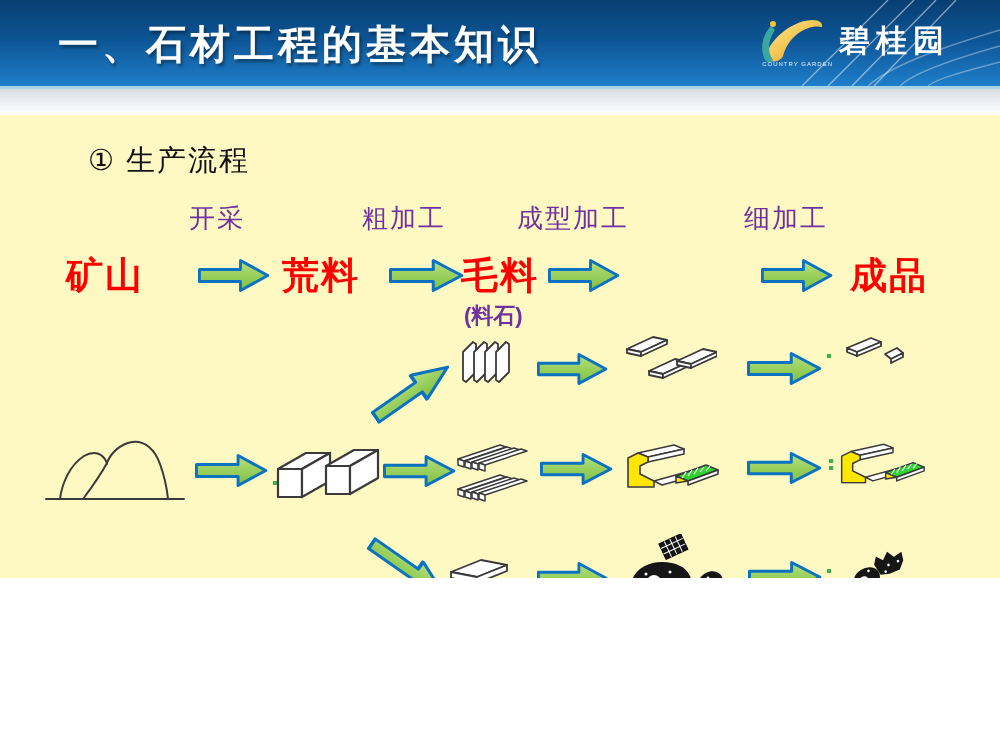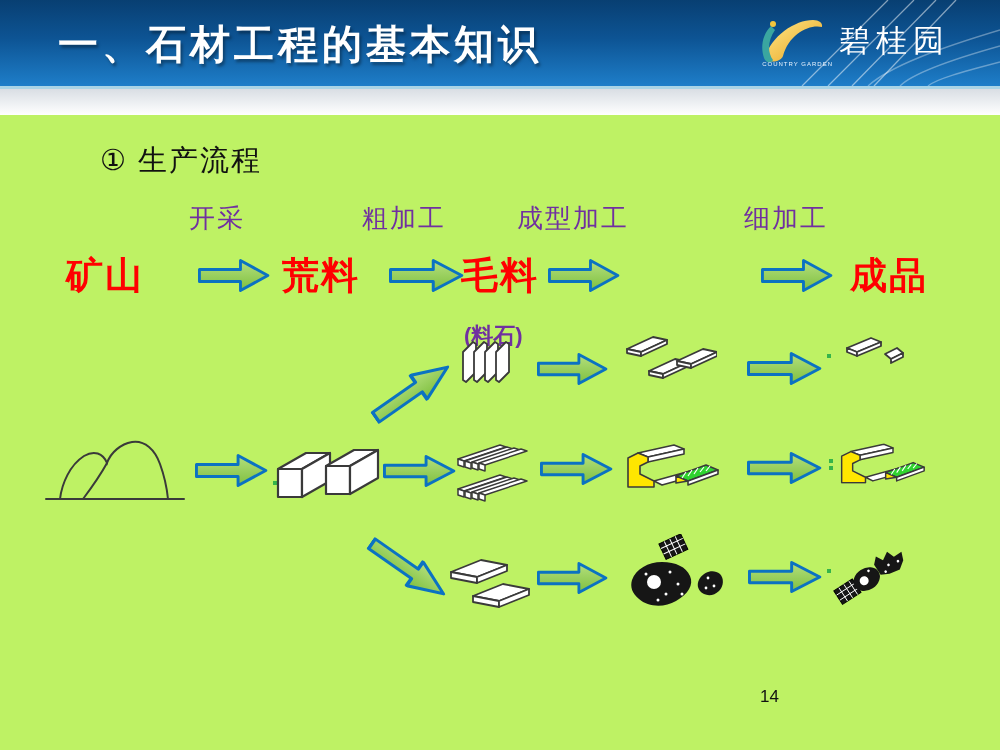--- a/index.html
+++ b/index.html
@@ -1,42 +1,42 @@
 <!DOCTYPE html>
 <html><head>
 <meta charset="utf-8">
 <style>
   html,body{margin:0;padding:0;background:#ffffff;}
-  .slide{position:relative;width:1000px;height:750px;background:#bef264;overflow:hidden;
+  .slide{position:relative;width:1000px;height:578px;background:#fef9c3;overflow:hidden;
          font-family:"Liberation Sans","DejaVu Sans",sans-serif;}
   
   .header{position:absolute;left:0;top:0;width:1000px;height:86px;
           background:linear-gradient(180deg,#083f72 0%,#0d5494 45%,#1e7ec9 100%);}
   .header-underline{position:absolute;left:0;top:86px;width:1000px;height:3px;background:#a9d4e6;}
   .header-fade{position:absolute;left:0;top:89px;width:1000px;height:26px;
                background:linear-gradient(180deg,#d9dee4 0%,#ffffff 100%);}
   .slide-title{position:absolute;left:58px;top:17px;font-size:40px;font-weight:bold;color:#ffffff;
                letter-spacing:4px;white-space:nowrap;text-shadow:2px 3px 3px rgba(0,0,0,0.35);}
   .header-deco{position:absolute;right:0;top:0;width:430px;height:86px;}
   .logo{position:absolute;right:50px;top:12px;display:flex;align-items:center;gap:10px;}
   .logo-mark-wrap{position:relative;width:76px;height:58px;}
   .logo-subtext{position:absolute;right:-4px;bottom:3px;font-size:6px;color:#eaf4ff;
                 letter-spacing:1px;white-space:nowrap;}
-  .logo-brand{font-size:31px;font-weight:normal;color:#ffffff;letter-spacing:6px;white-space:nowrap;}
+  .logo-brand{font-size:31px;font-weight:bold;color:#ffffff;letter-spacing:6px;white-space:nowrap;}
   
   .section-heading{position:absolute;left:72px;top:95px;font-size:29px;font-weight:bold;color:#000000;
                    letter-spacing:1px;white-space:nowrap;}
-  .sub-heading{position:absolute;left:100px;top:141px;font-size:29px;color:#111111;
+  .sub-heading{position:absolute;left:88px;top:141px;font-size:29px;color:#111111;
                letter-spacing:2px;white-space:nowrap;}
   
   .stage{position:absolute;top:201px;font-size:26px;font-weight:normal;color:#7030a0;
          letter-spacing:2px;white-space:nowrap;}
   .node{position:absolute;top:257px;font-size:37px;font-weight:bold;color:#ff0000;line-height:1;
         letter-spacing:2px;white-space:nowrap;}
-  .note{position:absolute;left:464px;top:301px;font-size:22px;font-weight:bold;color:#7030a0;white-space:nowrap;margin-top:20px;}
+  .note{position:absolute;left:464px;top:301px;font-size:22px;font-weight:bold;color:#7030a0;white-space:nowrap;}
   .pagenum{position:absolute;left:760px;top:687px;font-size:17px;color:#111111;}
   
   .arrow{position:absolute;}
   .arrow svg{display:block;width:100%;height:100%;}
   .diag-up{transform:rotate(-35deg);transform-origin:50% 50%;}
   .diag-down{transform:rotate(35deg);transform-origin:50% 50%;}
   .sk{position:absolute;}
   .speck{position:absolute;width:4px;height:4px;background:#35b44a;}
 </style>
 </head>

